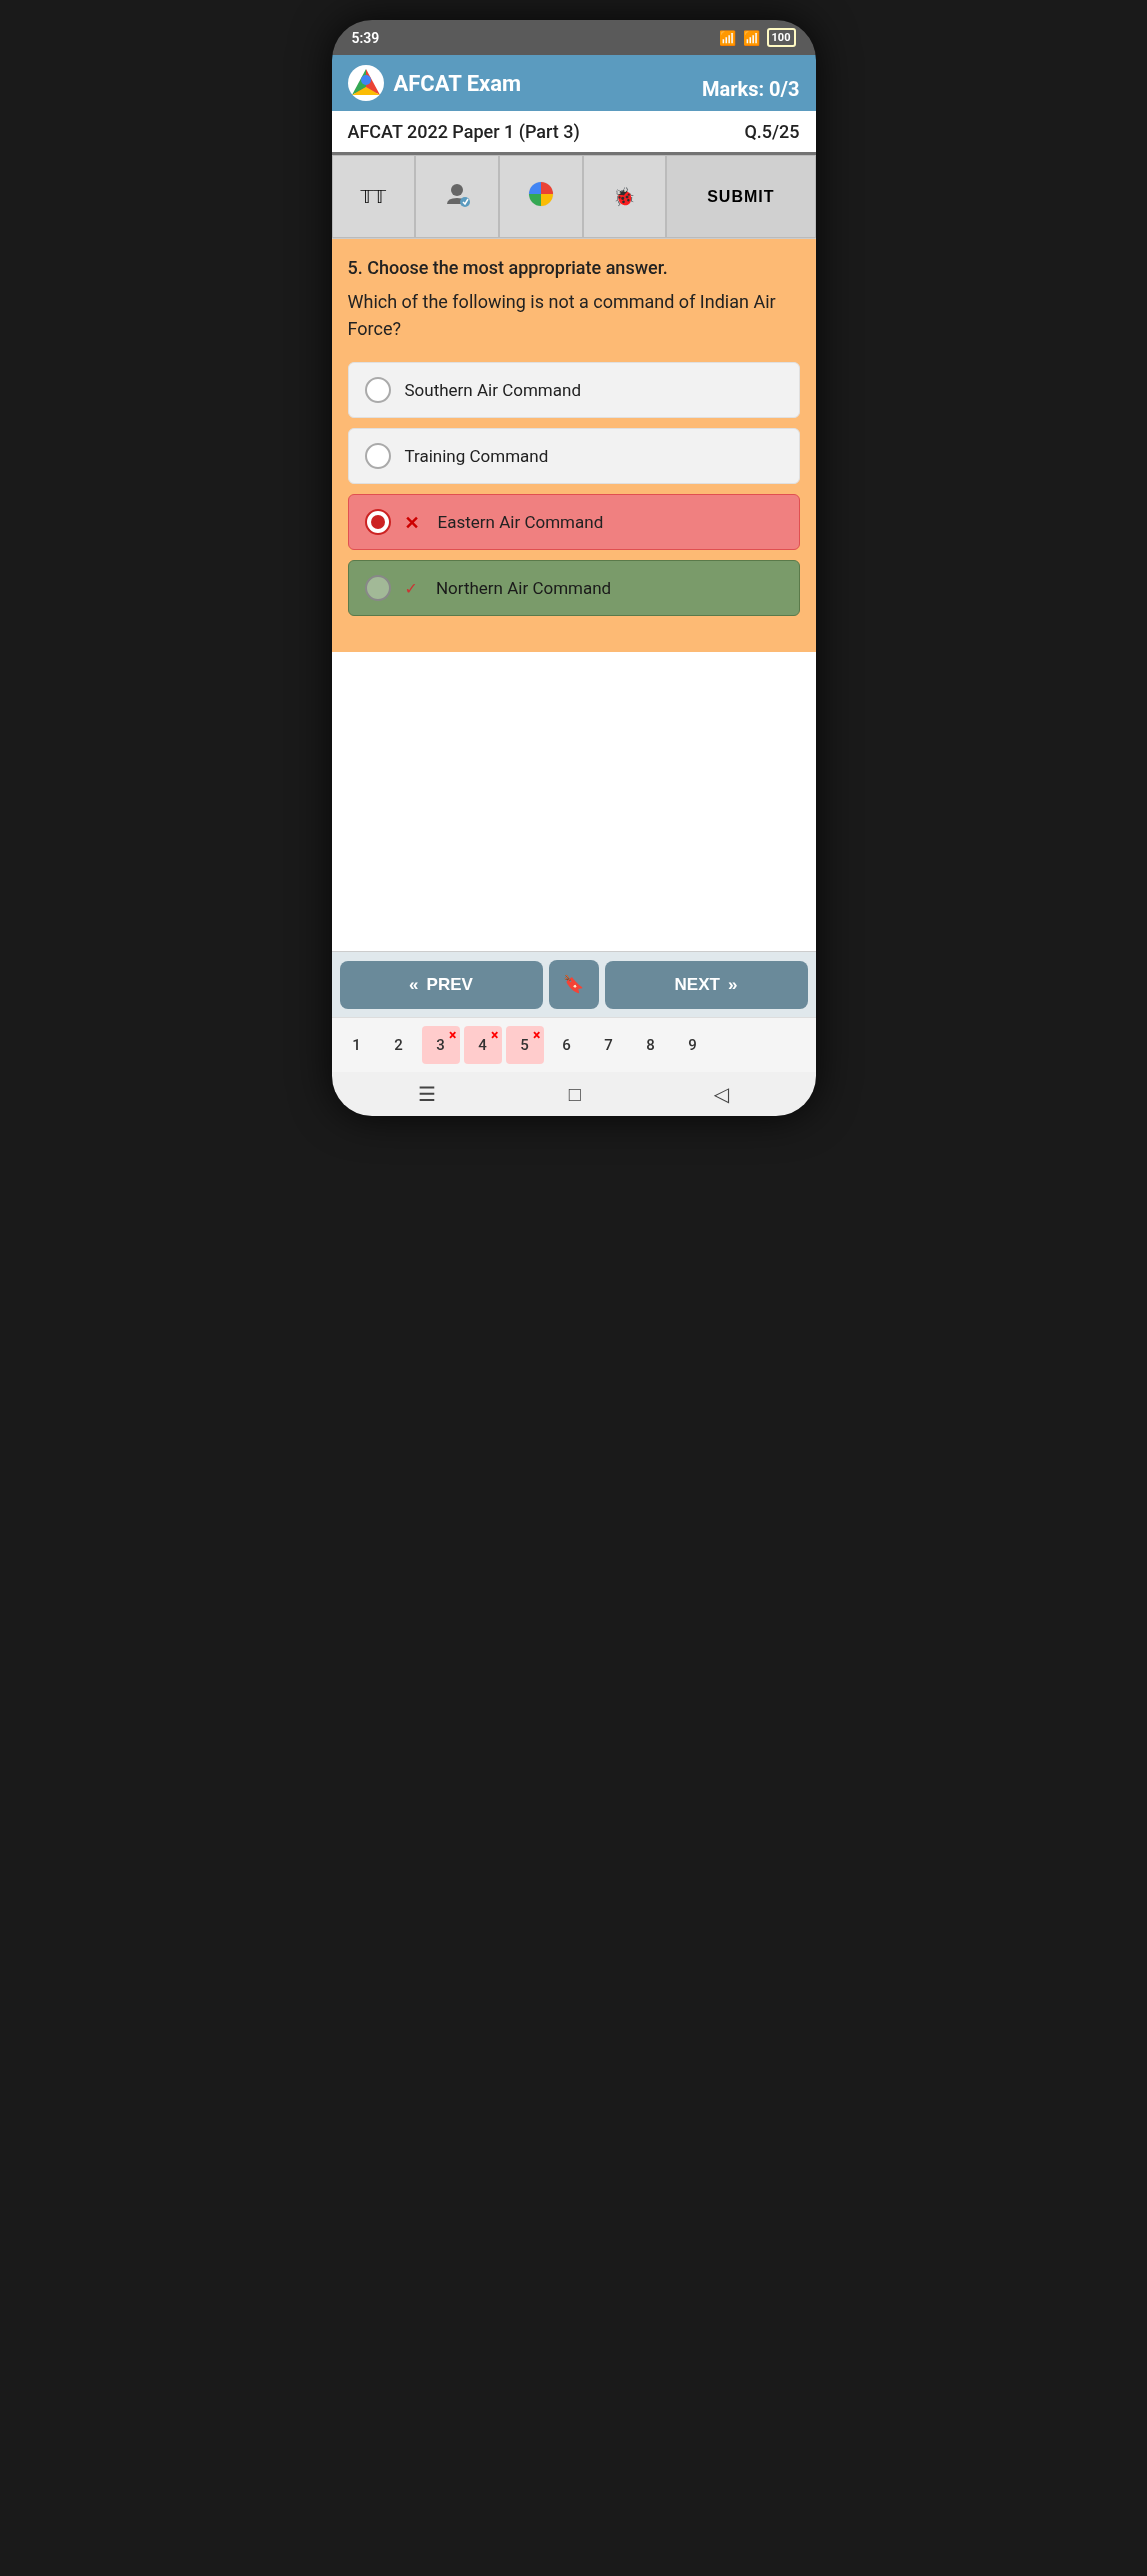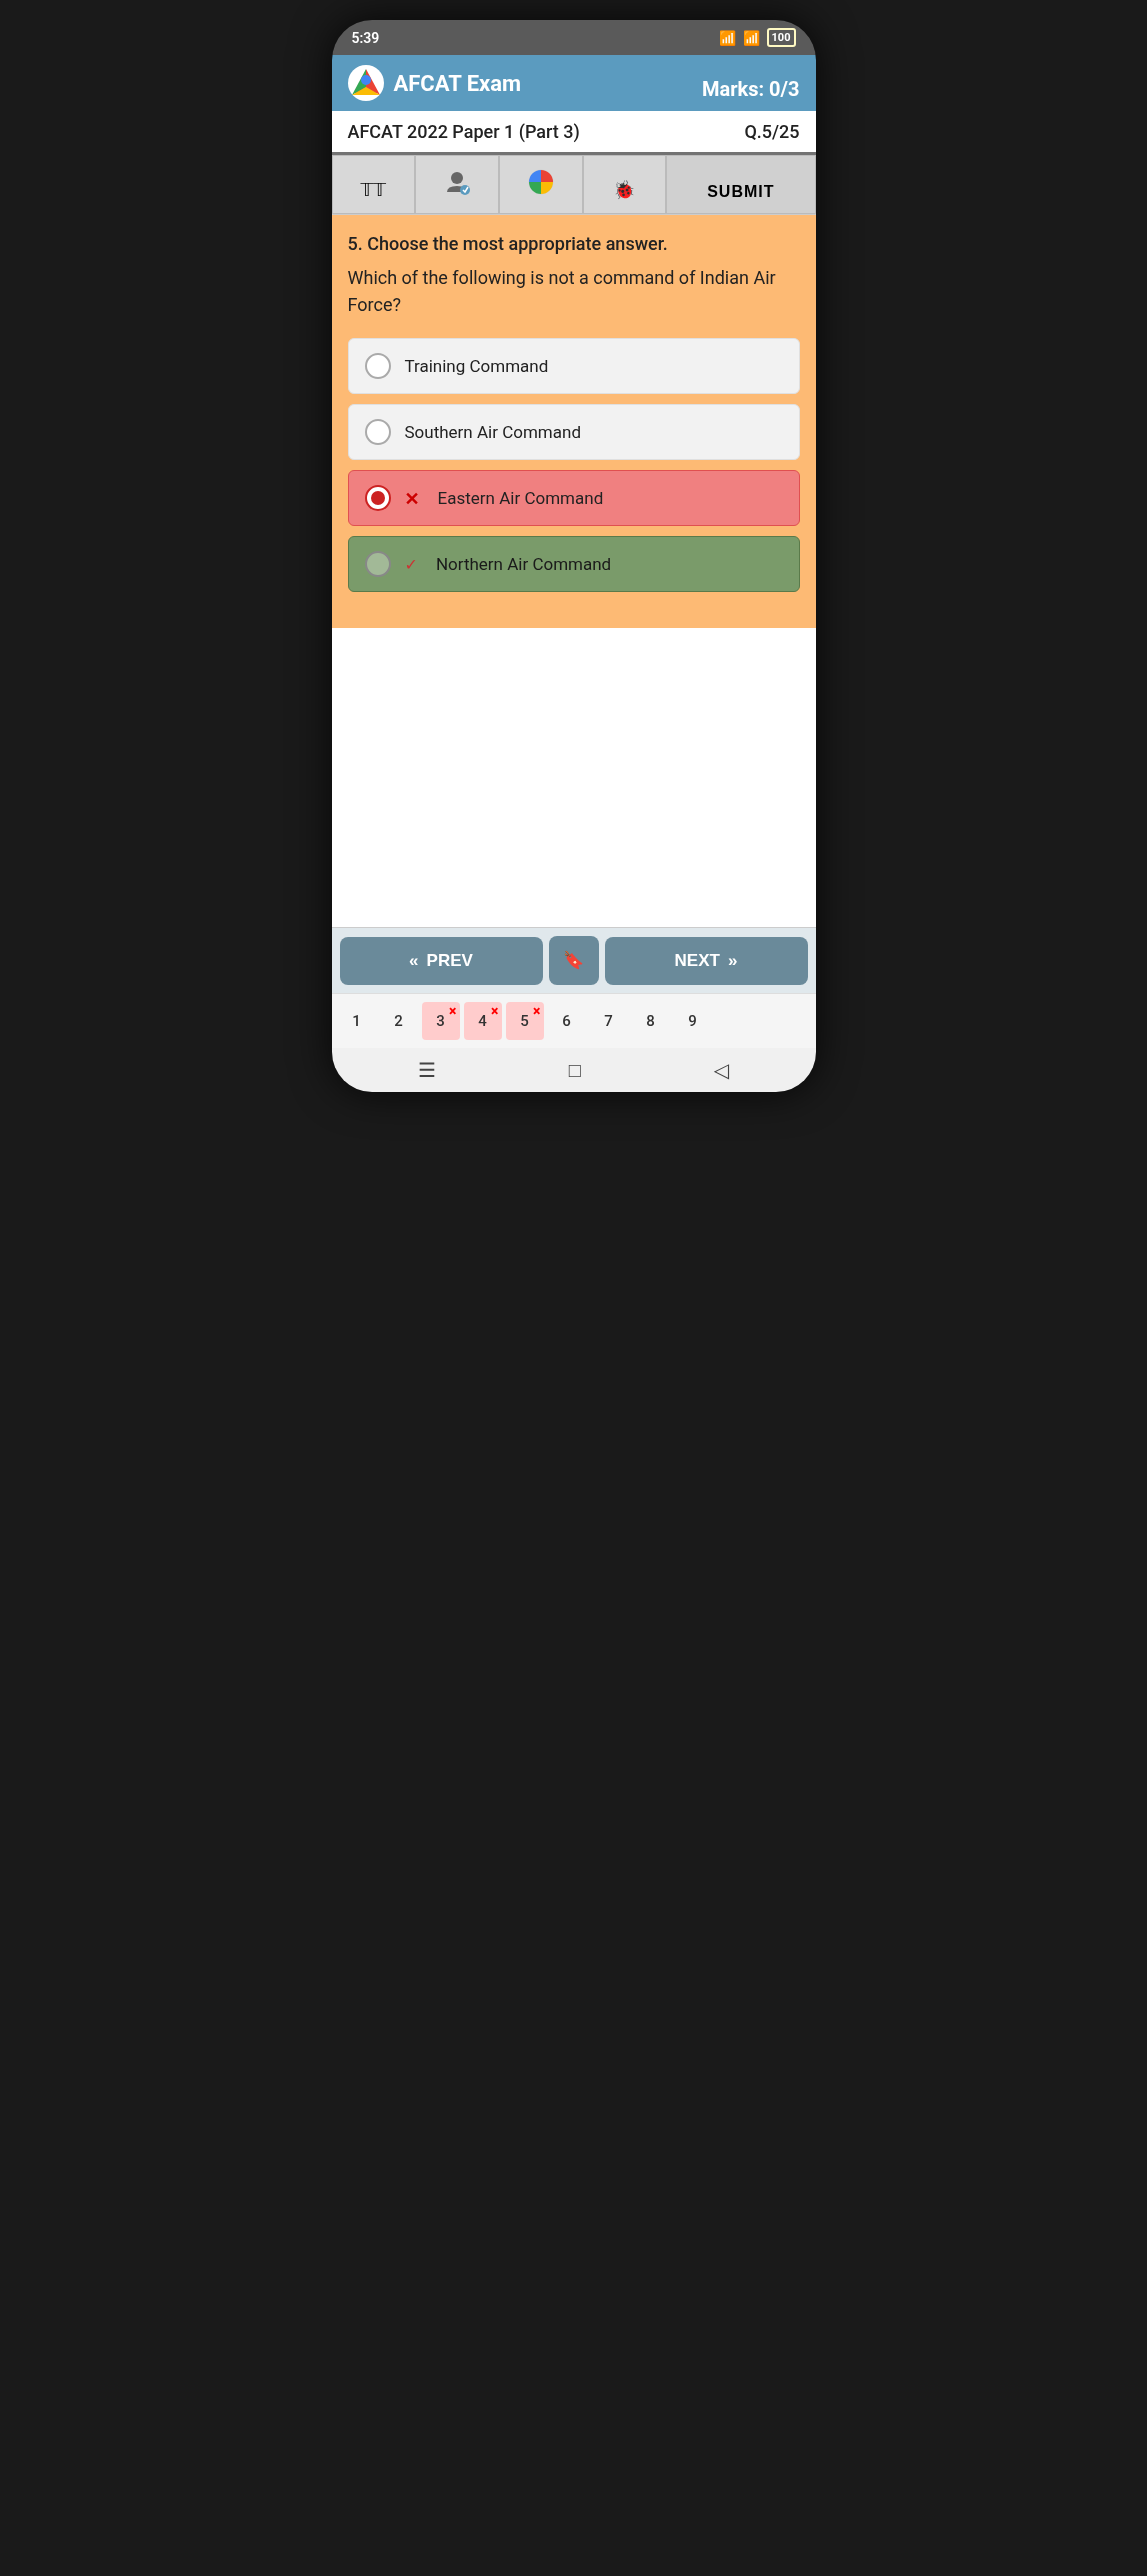--- a/index.html
+++ b/index.html
@@ -86,23 +86,23 @@
       background: #e8e8e8;
       display: flex;
       align-items: stretch;
       gap: 0;
       border-bottom: 1px solid #ccc;
     }
     .toolbar-btn {
       flex: 1;
       background: #d8d8d8;
       border: 1px solid #bbb;
-      padding: 12px 8px;
-      display: flex;
-      align-items: flex-end;
+      padding: 24px 8px;
+      display: flex;
+      align-items: center;
       justify-content: center;
       cursor: pointer;
       font-size: 18px;
     }
     .toolbar-btn:last-child {
       flex: 2;
       background: #d0d0d0;
       font-size: 16px;
       font-weight: 700;
       letter-spacing: 1px;
@@ -342,26 +342,26 @@
   </div>
 
   <div class="question-area">
     <p class="question-number">5. Choose the most appropriate answer.</p>
     <p class="question-text">Which of the following is not a command of Indian Air Force?</p>
 
     <div class="options-list">
 
       <div class="option-item">
         <div class="radio-outer"></div>
-        <span>Training Command</span>
+        <span>Southern Air Command</span>
       </div>
 
       <div class="option-item">
         <div class="radio-outer"></div>
-        <span>Southern Air Command</span>
+        <span>Training Command</span>
       </div>
 
       <div class="option-item selected-wrong">
         <div class="radio-outer">
           <div class="radio-inner"></div>
         </div>
         <span class="wrong-x">✕</span>
         <span>Eastern Air Command</span>
       </div>
 

